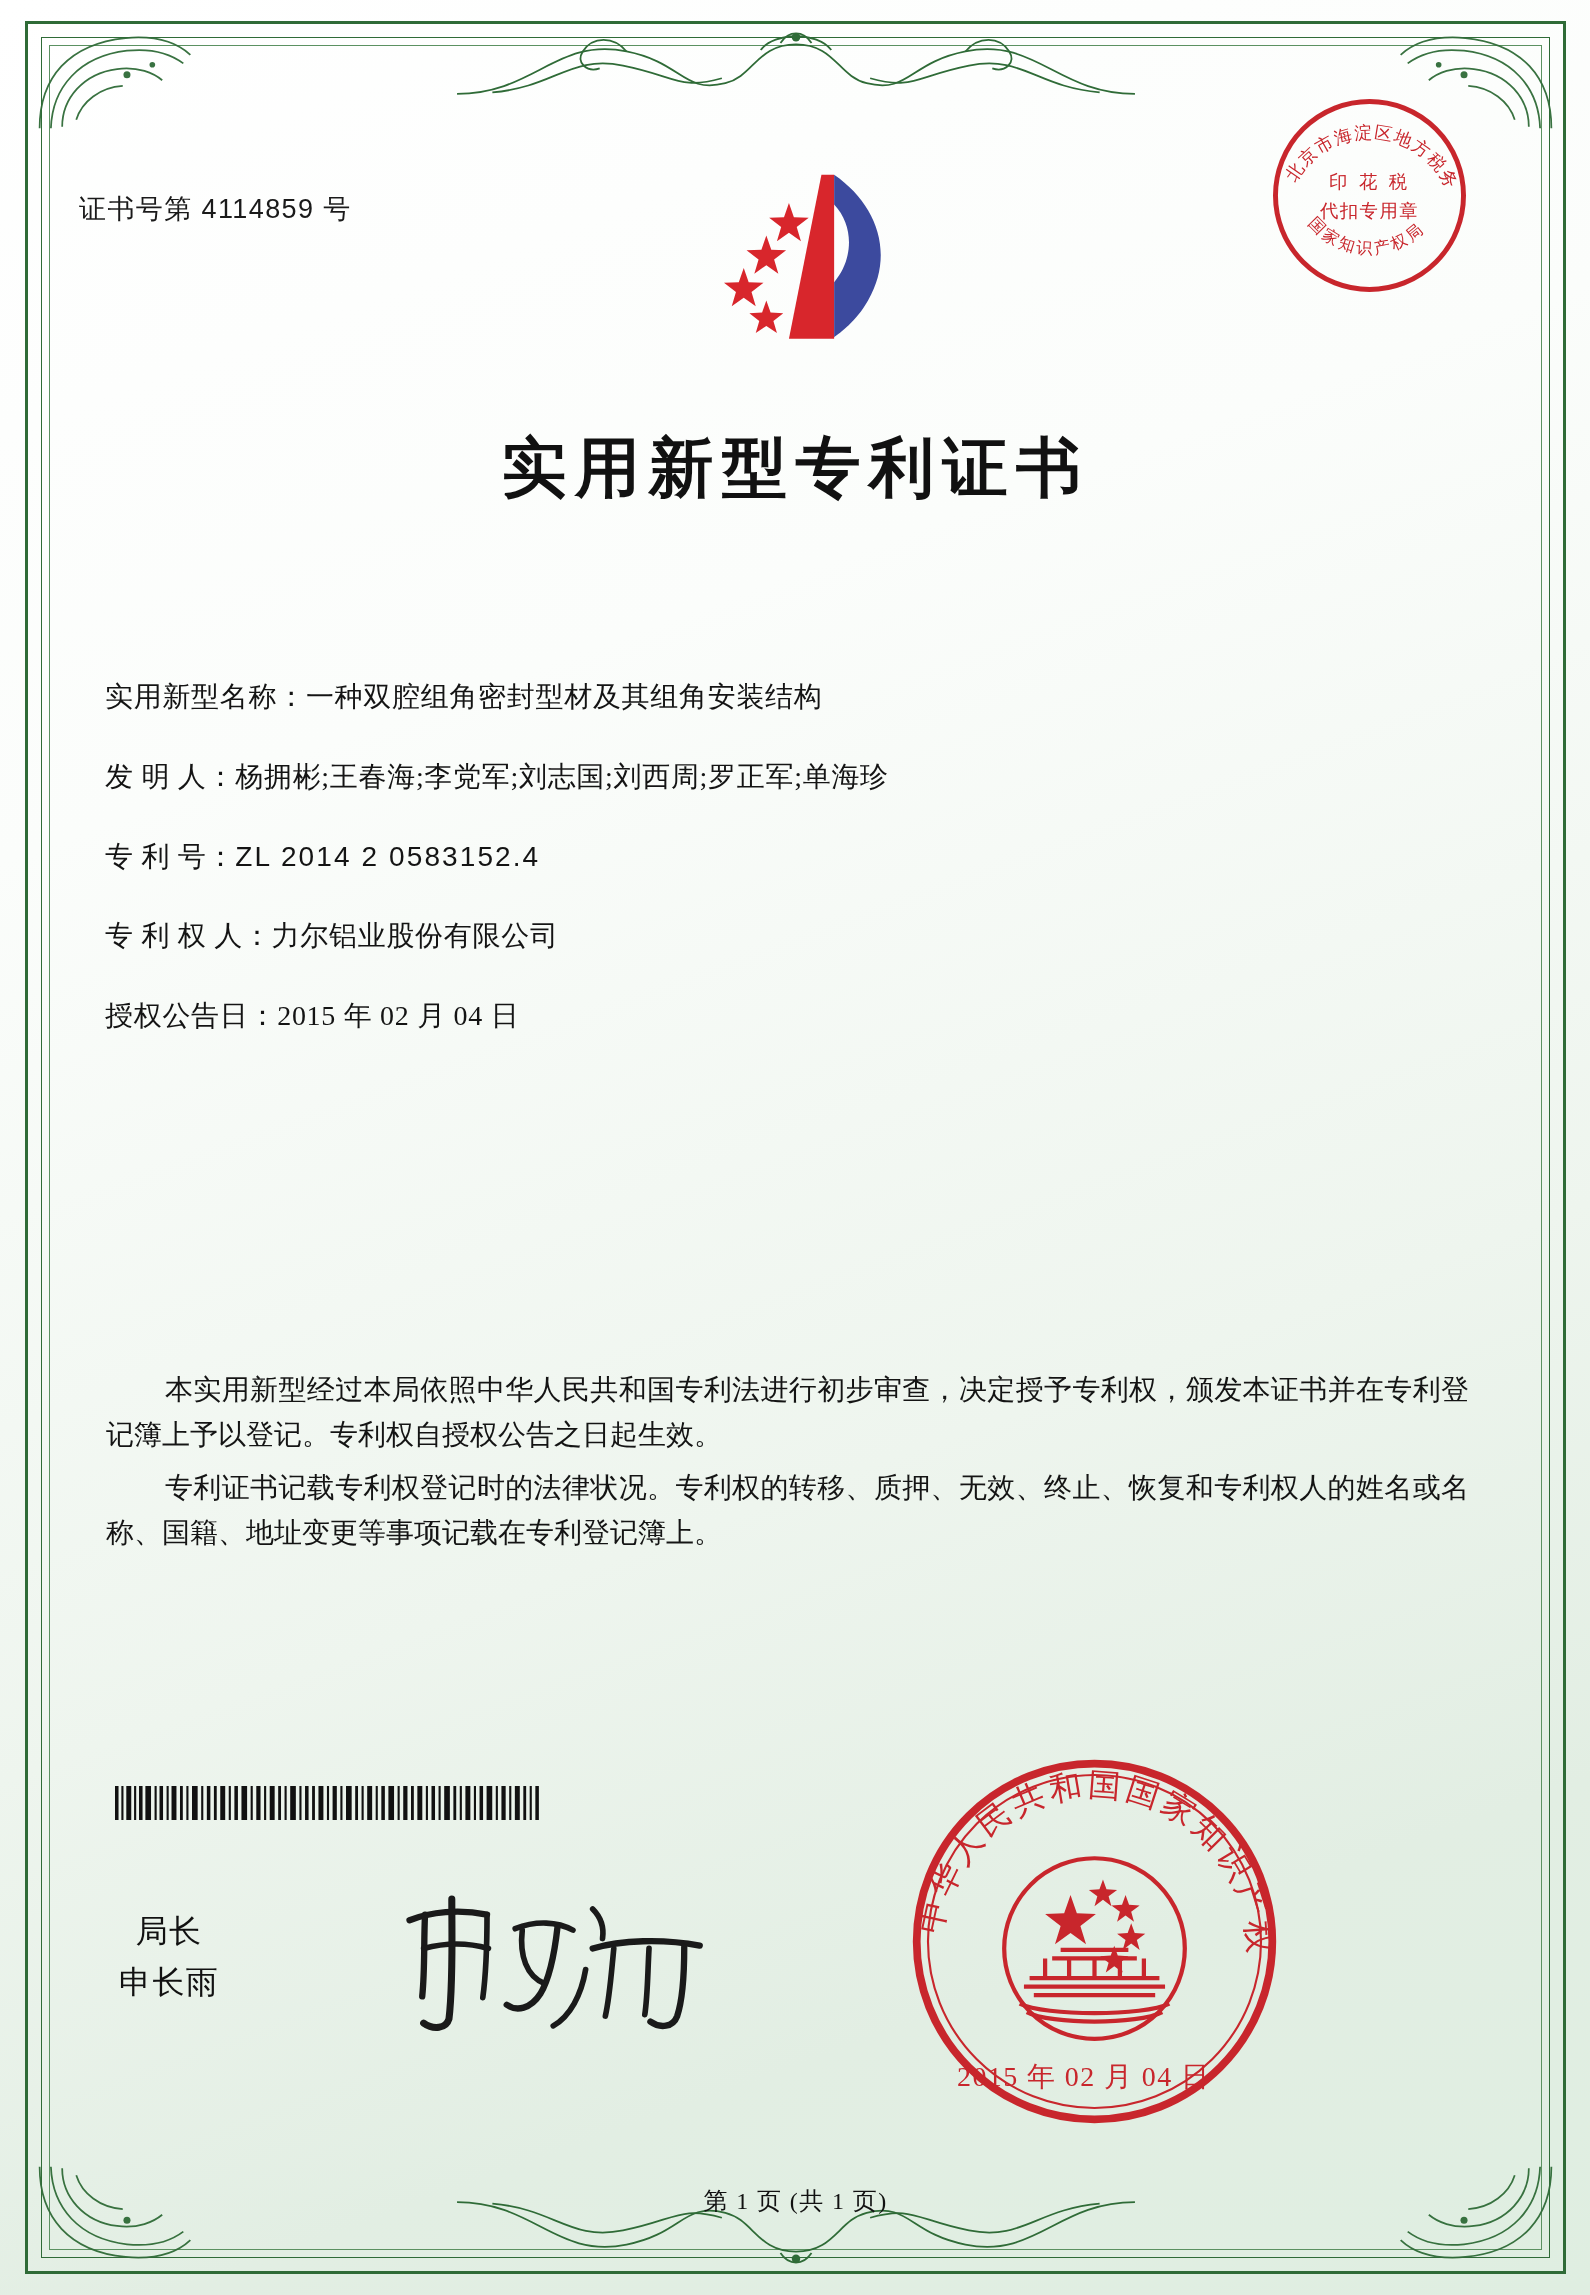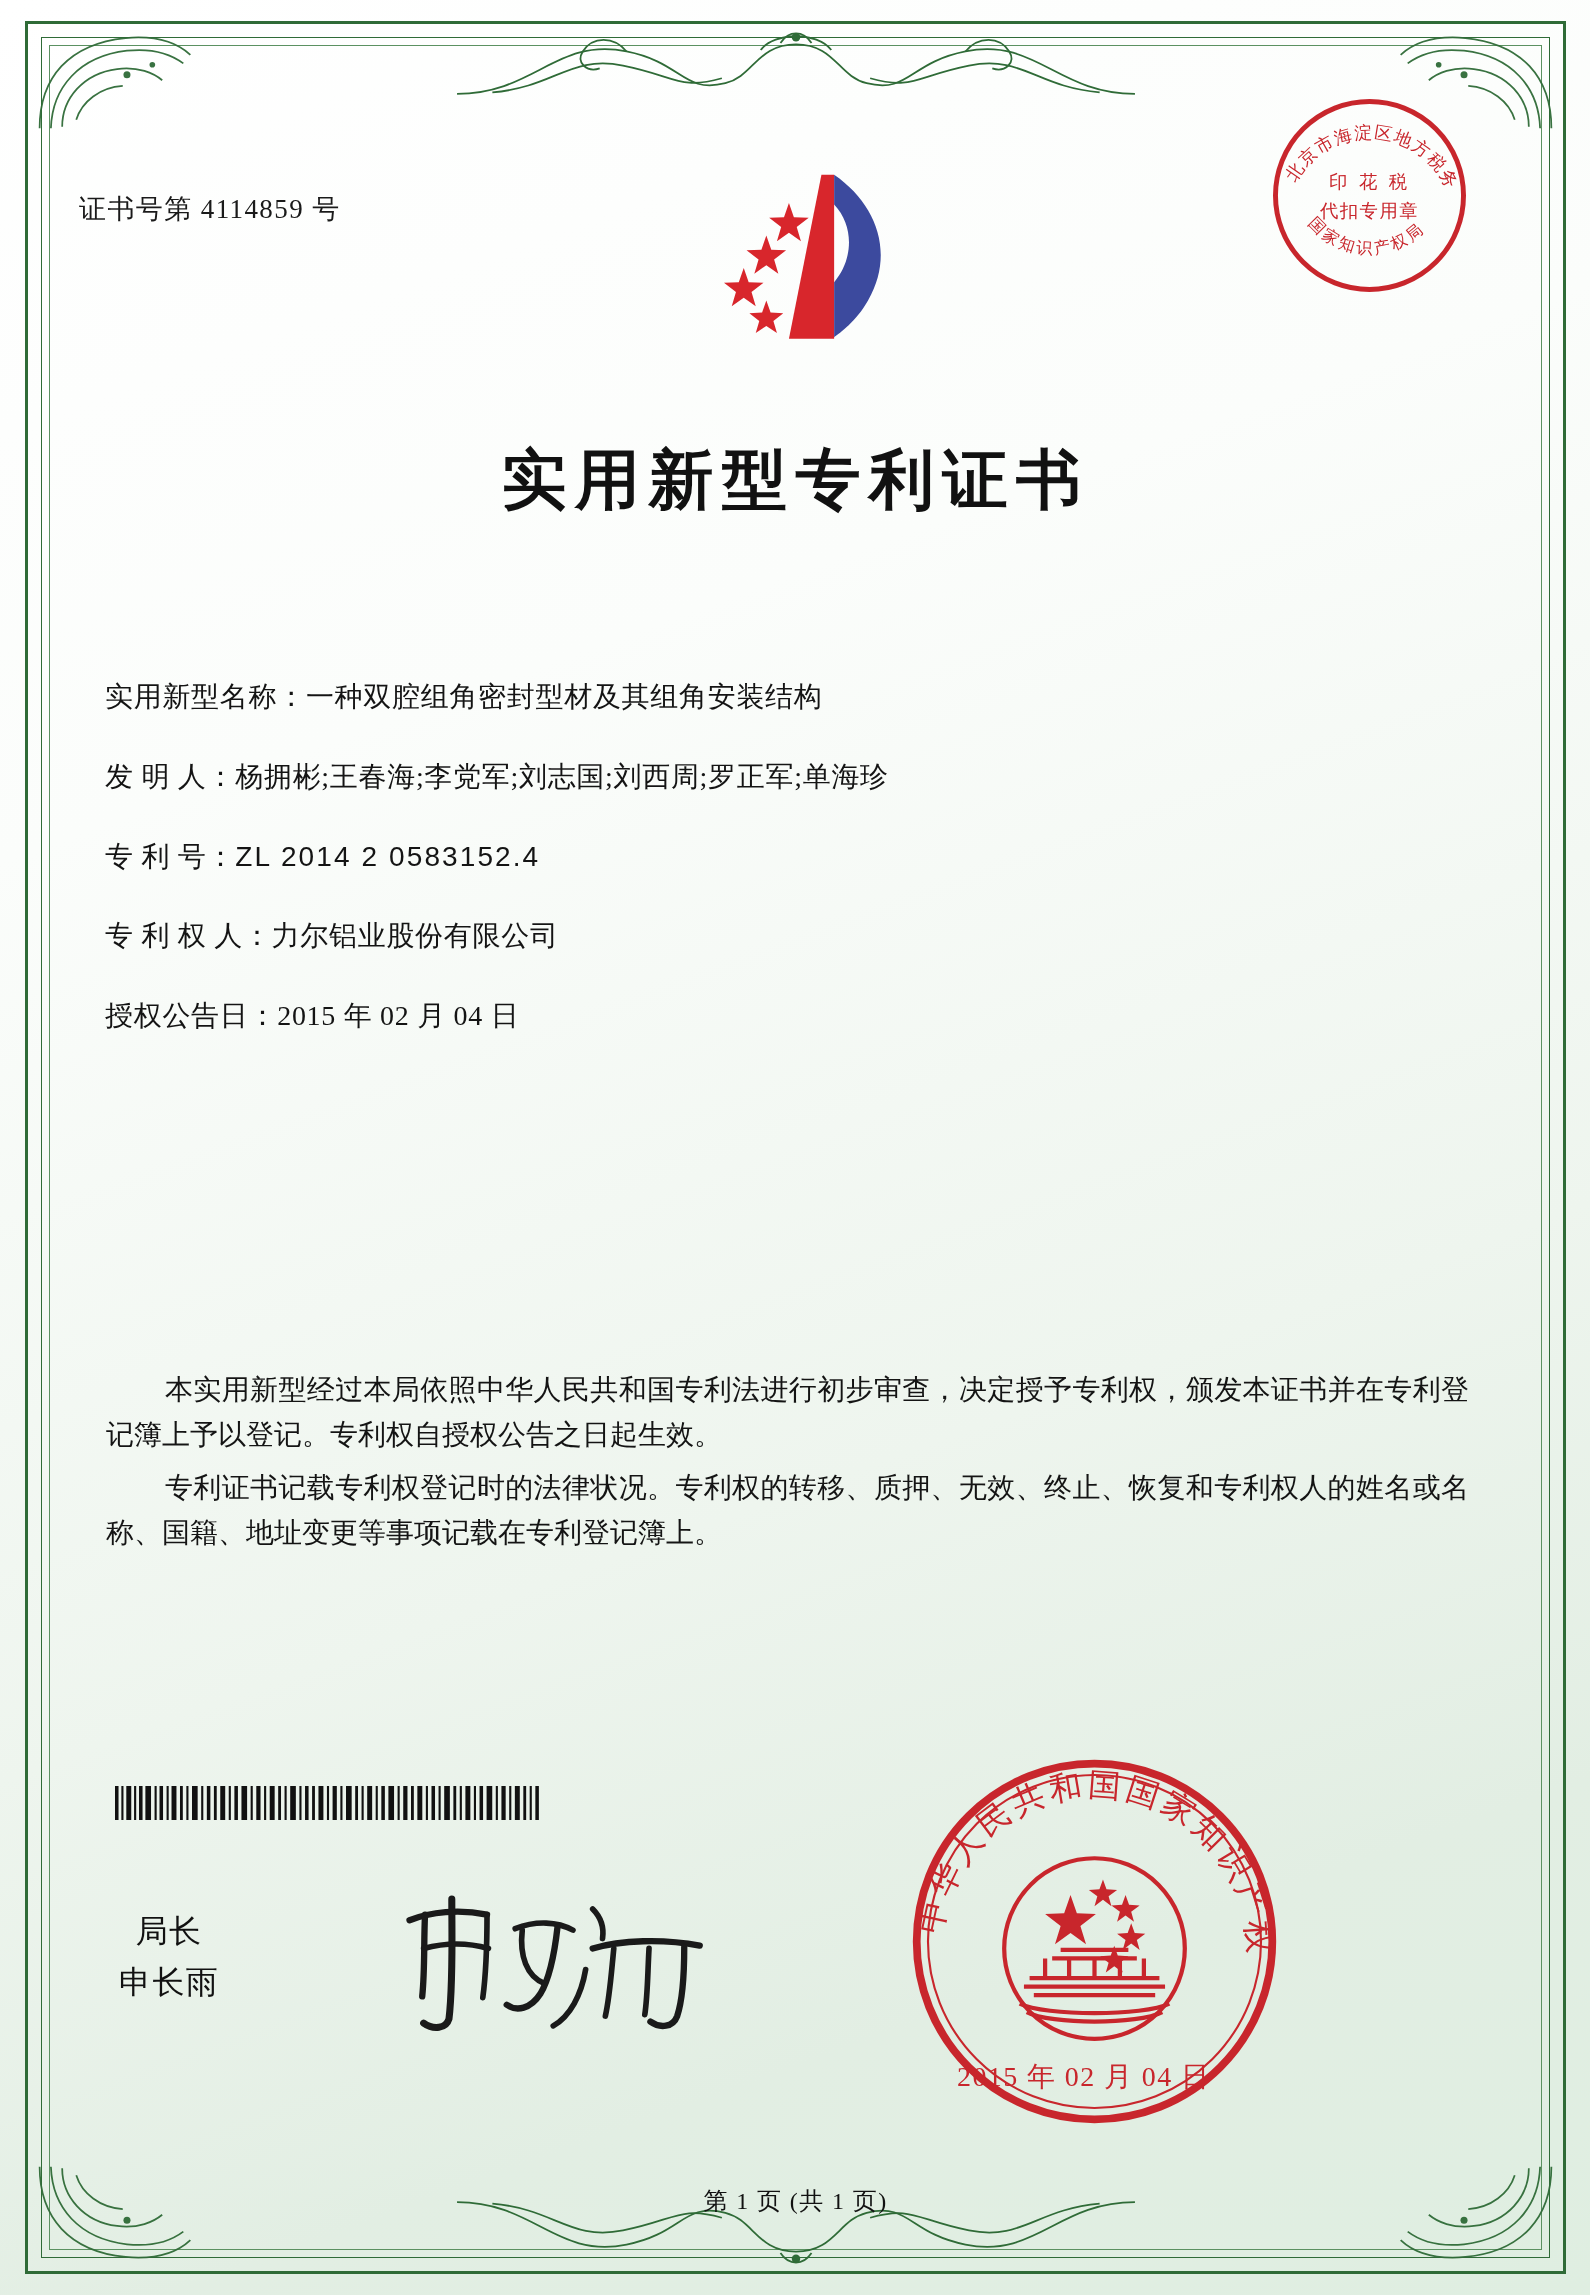--- a/index.html
+++ b/index.html
@@ -68,35 +68,35 @@
     position: absolute;
     left: 0; top: 0; right: 0; bottom: 0;
   }
   .cert-no {
     position: absolute;
     left: 79px;
     top: 191px;
     font-size: 27px;
     letter-spacing: 1.4px;
     color: #1a1a1a;
-    font-family: Liberation Serif, serif;
+    font-family: Liberation Sans, sans-serif;
   }
   .logo {
     position: absolute;
     left: 50%;
     transform: translateX(-50%);
     top: 162px;
     width: 226px;
     height: 212px;
   }
   .title {
     position: absolute;
     left: 50%;
     transform: translateX(-50%);
-    top: 436px;
+    top: 424px;
     font-size: 65px;
     font-weight: bold;
     letter-spacing: 8.5px;
     color: #111;
     white-space: nowrap;
     font-family: "DejaVu Serif", "Liberation Serif", serif;
   }
 
   .fields {
     position: absolute;

